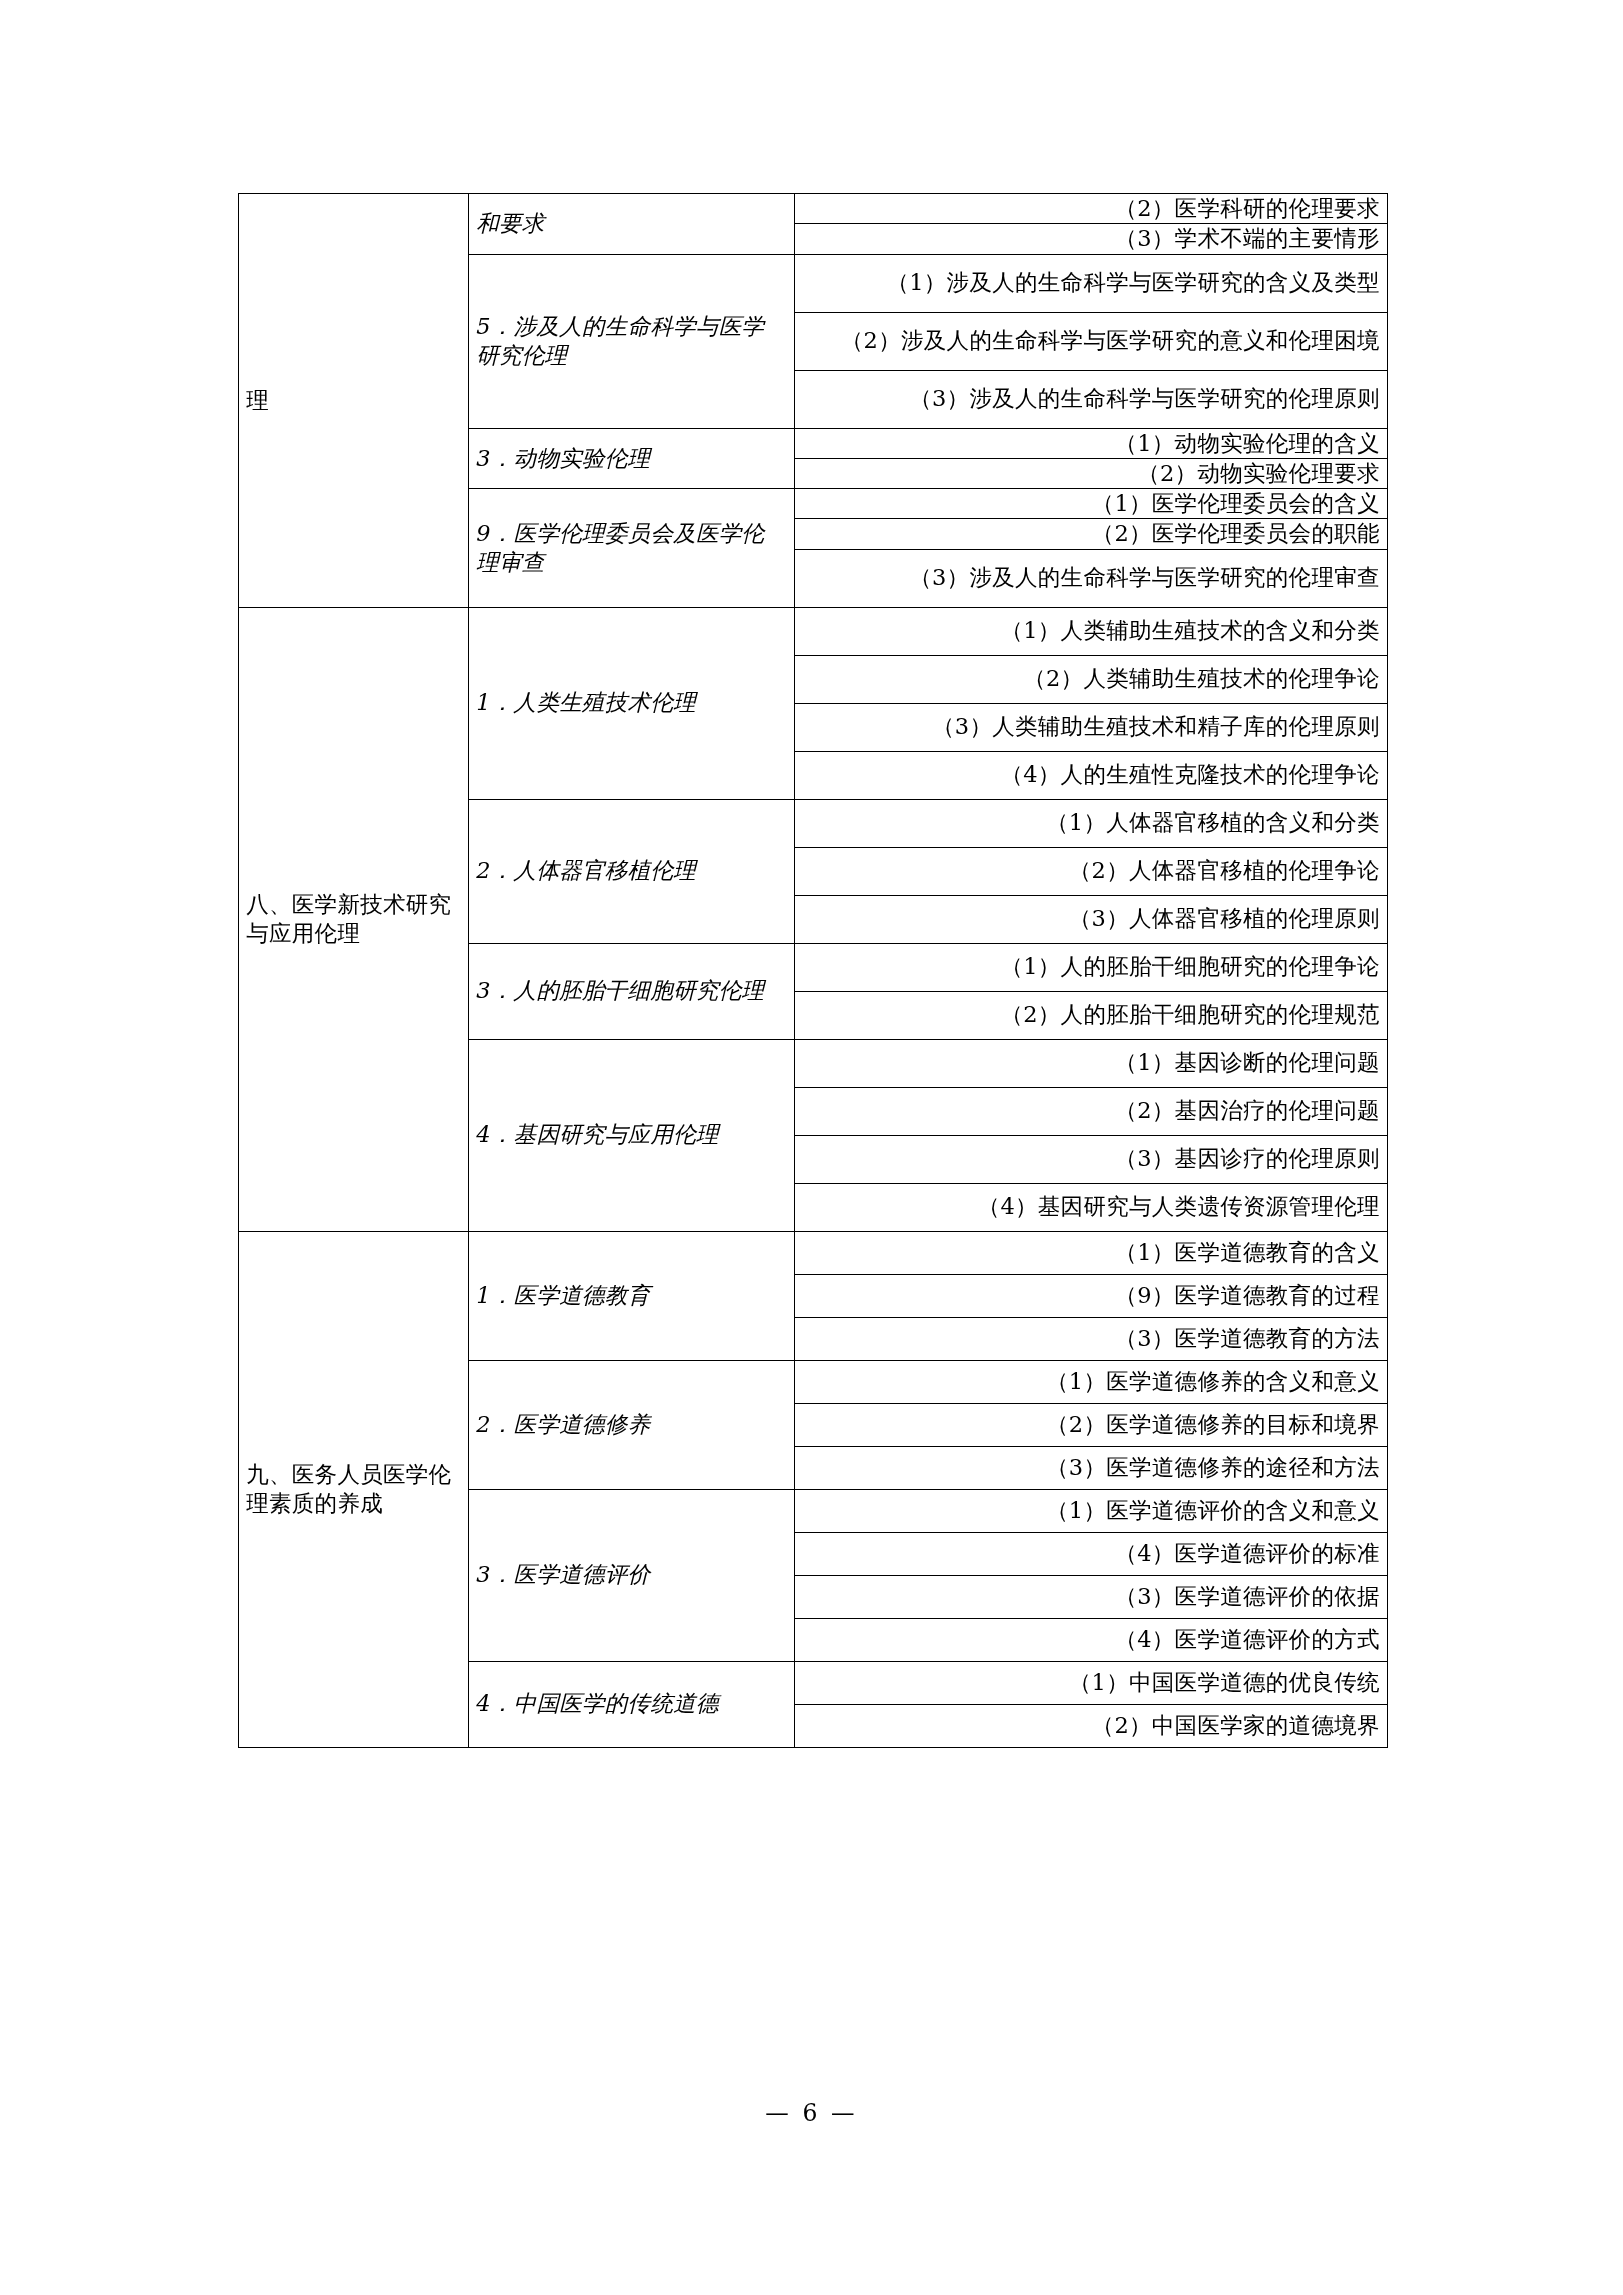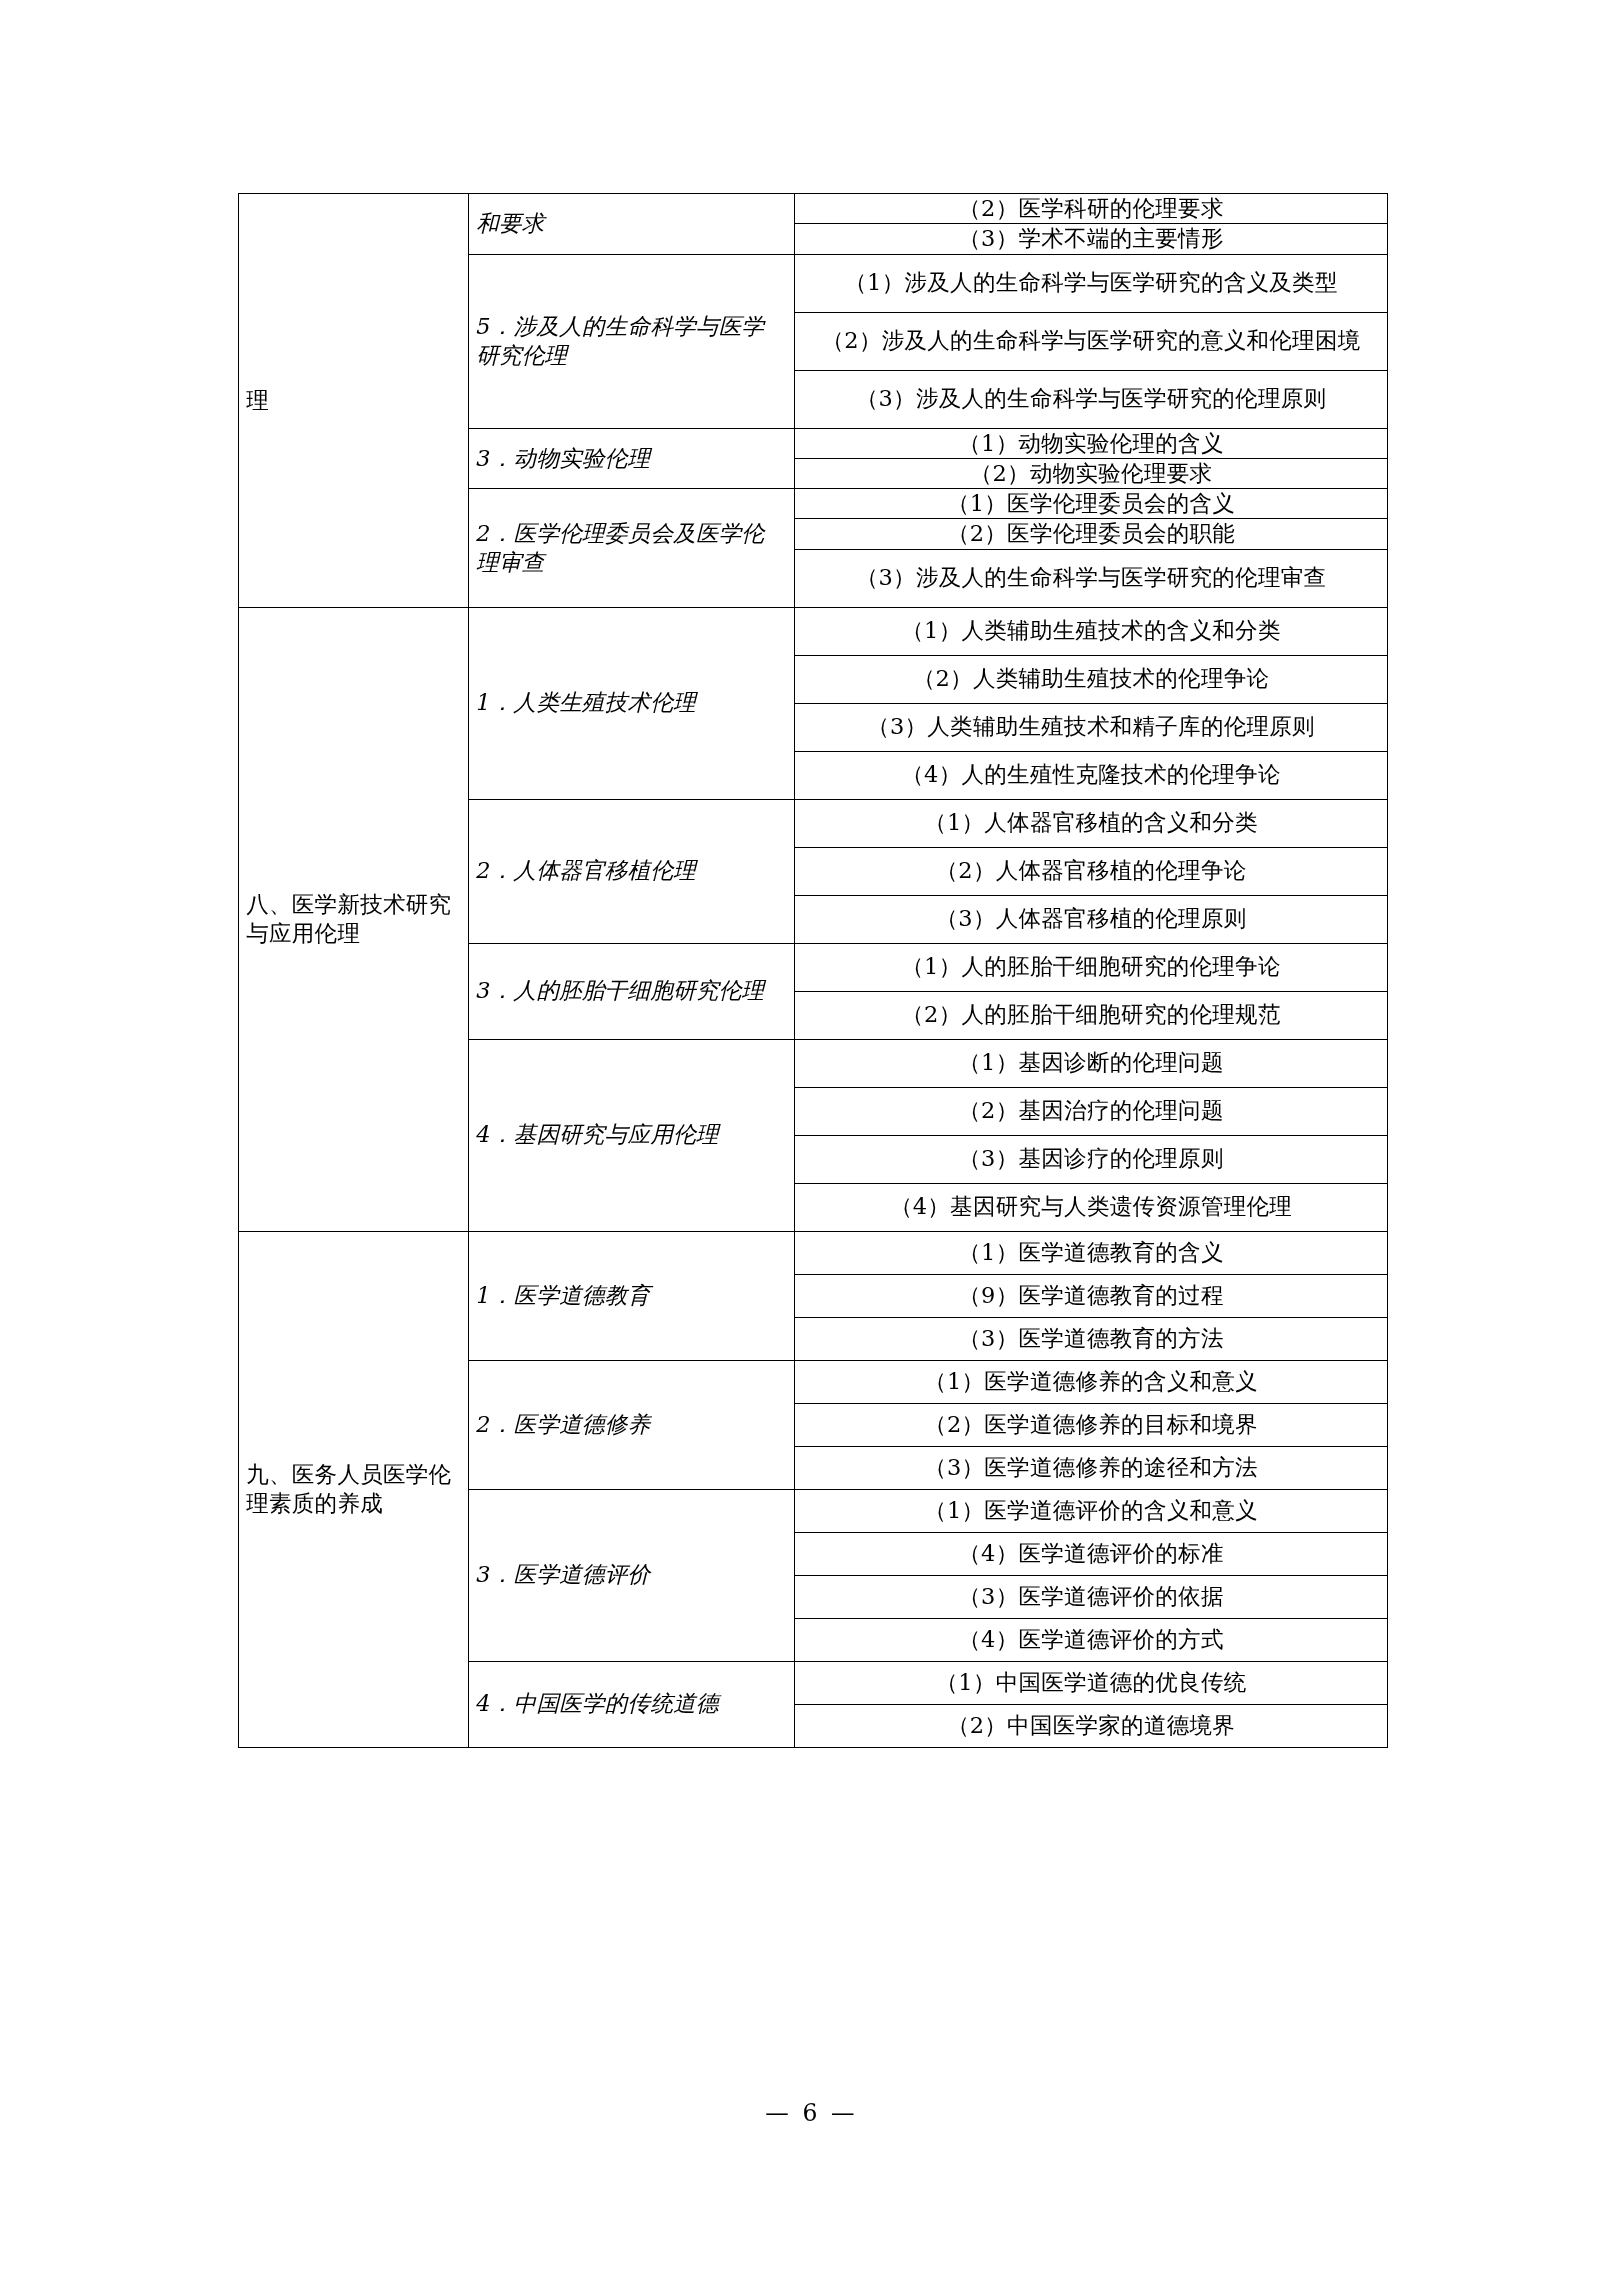--- a/index.html
+++ b/index.html
@@ -51,21 +51,21 @@
 
   
   td.topic{
     text-align:left;
     padding-left:13.3px;
     font-style:italic;
   }
 
   
   td.detail{
-    text-align:center;
+    text-align:right;
     padding-left:11.2px;
   }
 
   
   .h1{height:29px;}
   .h2{height:58px;margin-left:32px;}
   .h8{height:48px;}
   .h9{height:43px;}
 
   
@@ -111,21 +111,21 @@
 
       <tr>
         <td class="c2 topic" rowspan="2">3．动物实验伦理</td>
         <td class="c3 detail h1">（1）动物实验伦理的含义</td>
       </tr>
       <tr>
         <td class="c3 detail h1">（2）动物实验伦理要求</td>
       </tr>
 
       <tr>
-        <td class="c2 topic" rowspan="3">2．医学伦理委员会及医学伦理审查</td>
+        <td class="c2 topic" rowspan="3">9．医学伦理委员会及医学伦理审查</td>
         <td class="c3 detail h1">（1）医学伦理委员会的含义</td>
       </tr>
       <tr>
         <td class="c3 detail h1">（2）医学伦理委员会的职能</td>
       </tr>
       <tr>
         <td class="c3 detail h2">（3）涉及人的生命科学与医学研究的伦理审查</td>
       </tr>
 
       <tr>

